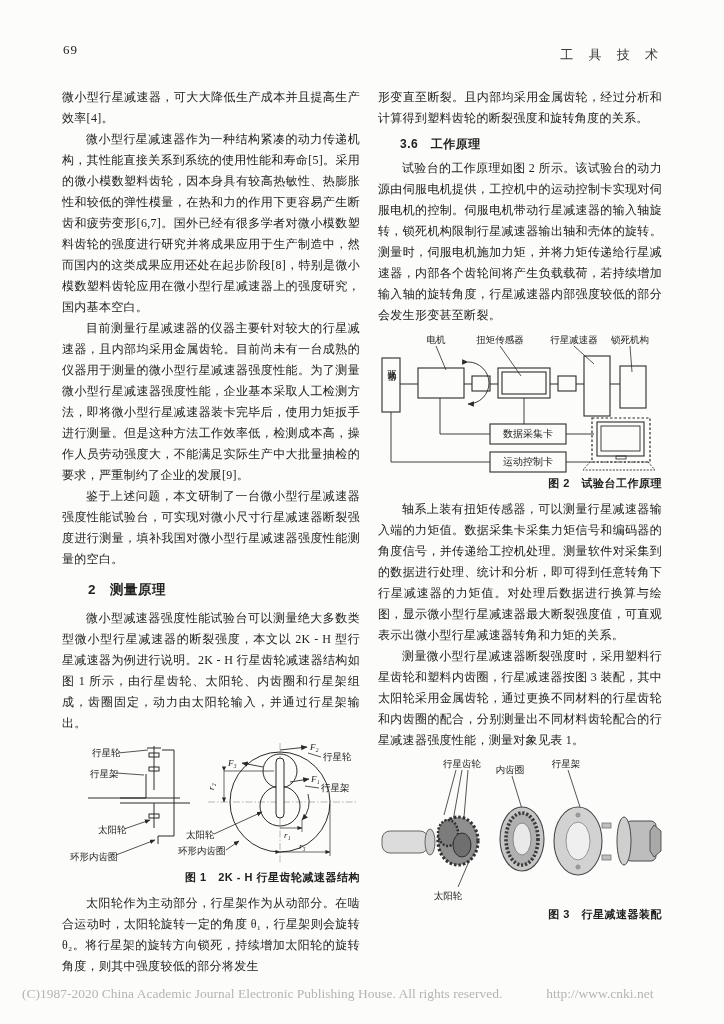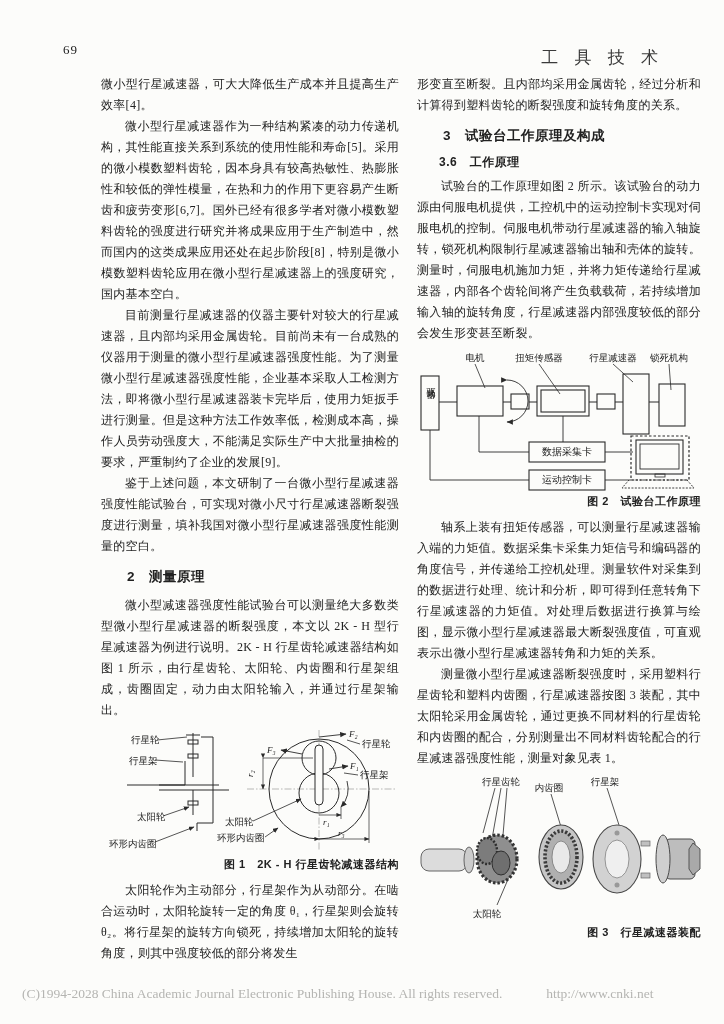--- a/index.html
+++ b/index.html
@@ -4,22 +4,22 @@
 <style>
   * { box-sizing: border-box; }
   html, body { margin: 0; padding: 0; }
   body {
     width: 724px; height: 1024px; position: relative;
     background: #fcfcfa; color: #212121;
     font-family: "Liberation Serif", "DejaVu Serif", serif;
     overflow: hidden;
   }
   .pagenum { position: absolute; left: 63px; top: 42px; font-size: 13px; letter-spacing: 1px; }
-  .journal { position: absolute; right: 60px; top: 46px; font-size: 17px; letter-spacing: 6px; color: #3a3a3a; }
-  .col { position: absolute; top: 74px; margin-left: 39px; }
+  .journal { position: absolute; right: 60px; top: 46px; font-size: 13px; letter-spacing: 6px; color: #3a3a3a; }
+  .col { position: absolute; top: 87px; }
   .col-left  { left: 62px;  width: 298px; }
   .col-right { left: 378px; width: 284px; }
   p.para {
     margin: 0; font-size: 12px; line-height: 21px;
     text-align: justify; text-indent: 2em; letter-spacing: 0.3px;
   }
   p.cont { text-indent: 0; }
   .h-sec {
     margin: 11px 0 9px; padding-left: 26px;
     font-family: "Liberation Sans", "DejaVu Sans", sans-serif;
@@ -137,21 +137,20 @@
       <text class="lbl-i" x="237" y="109">r₃</text>
     </svg>
     <div class="fig-caption">图 1　2K - H 行星齿轮减速器结构</div>
   </div>
 
   <p class="para">太阳轮作为主动部分，行星架作为从动部分。在啮合运动时，太阳轮旋转一定的角度 θ₁，行星架则会旋转 θ₂。将行星架的旋转方向锁死，持续增加太阳轮的旋转角度，则其中强度较低的部分将发生</p>
 </div>
 
 <div class="col col-right">
   <p class="para cont">形变直至断裂。且内部均采用金属齿轮，经过分析和计算得到塑料齿轮的断裂强度和旋转角度的关系。</p>
-  <h2 class="h-sec">3　试验台工作原理及构成</h2>
   <h3 class="h-sub">3.6　工作原理</h3>
   <p class="para">试验台的工作原理如图 2 所示。该试验台的动力源由伺服电机提供，工控机中的运动控制卡实现对伺服电机的控制。伺服电机带动行星减速器的输入轴旋转，锁死机构限制行星减速器输出轴和壳体的旋转。测量时，伺服电机施加力矩，并将力矩传递给行星减速器，内部各个齿轮间将产生负载载荷，若持续增加输入轴的旋转角度，行星减速器内部强度较低的部分会发生形变甚至断裂。</p>
 
   <div class="figure">
     <svg width="284" height="142" viewBox="0 0 284 142">
       <defs>
         <marker id="ar2" markerWidth="8" markerHeight="7" refX="6.5" refY="3" orient="auto">
           <path d="M0,0 L7,3 L0,6 Z" fill="#2a2a2a"></path>
         </marker>
       </defs>
@@ -250,14 +249,14 @@
         <ellipse cx="246" cy="84" rx="7" ry="24" fill="#cfcfcf" stroke="#4a4a4a" stroke-width="1"></ellipse>
         <polygon points="276,68 283,74 283,94 276,100 272,94 272,74" fill="#a9a9a9" stroke="#4a4a4a" stroke-width="0.9"></polygon>
       </g>
       <text x="70" y="142" text-anchor="middle">太阳轮</text>
     </svg>
     <div class="fig-caption">图 3　行星减速器装配</div>
   </div>
 </div>
 
 <div class="footer">
-  <span>(C)1994-2028 China Academic Journal Electronic Publishing House. All rights reserved.</span><span class="url">http://www.cnki.net</span>
+  <span>(C)1987-2020 China Academic Journal Electronic Publishing House. All rights reserved.</span><span class="url">http://www.cnki.net</span>
 </div>
 
 </body></html>

